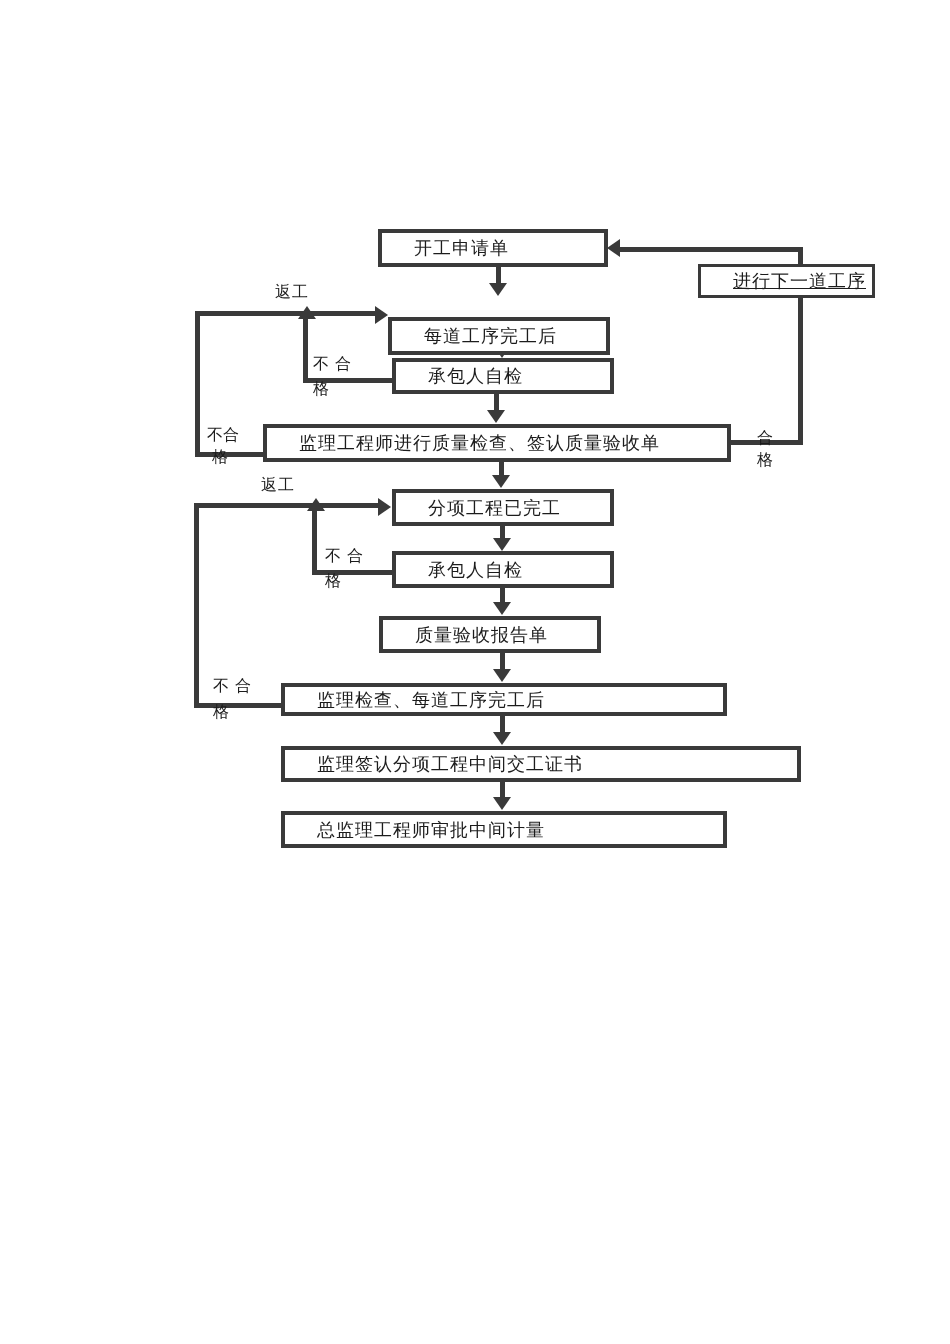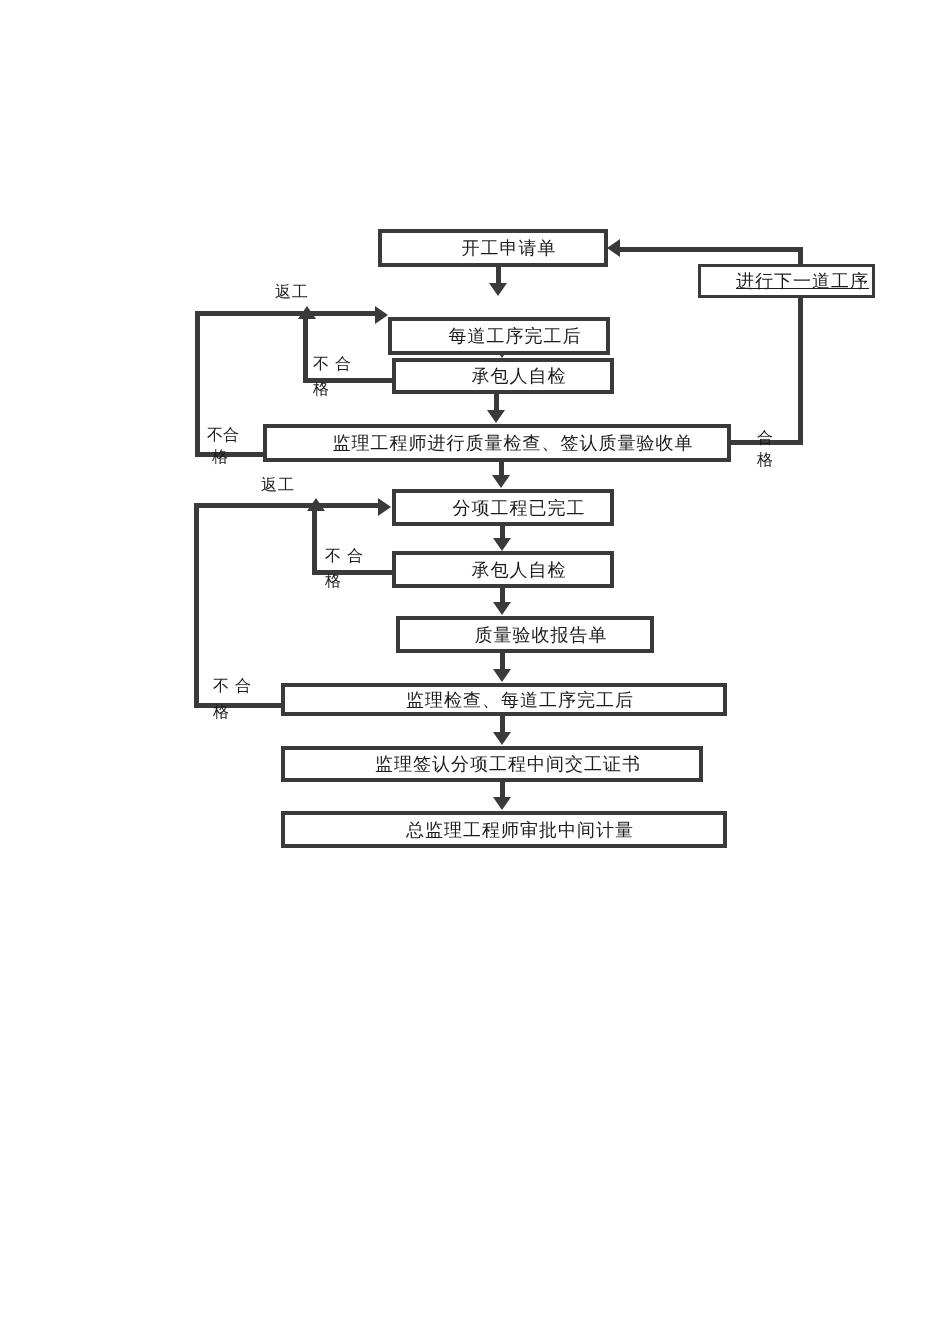--- a/index.html
+++ b/index.html
@@ -27,21 +27,21 @@
     color: #1c1c1c;
     white-space: nowrap;
   }
   .node {
     position: absolute;
     box-sizing: border-box;
     border: 4px solid #3a3a3a;
     background: #ffffff;
     display: flex;
     align-items: center;
-    justify-content: center;
+    justify-content: flex-start;
     color: #1c1c1c;
     font-size: 18px;
     letter-spacing: 1px;
     white-space: nowrap;
     z-index: 3;
     padding-left: 32px;
   }
   .node.thin { border-width: 3px; text-decoration: underline; }
   .line {
     position: absolute;
@@ -113,29 +113,29 @@
   </div>
 
   <div class="node" style="left:392px; top:489px; width:222px; height:37px;">
     <span>分项工程已完工</span>
   </div>
 
   <div class="node" style="left:392px; top:551px; width:222px; height:37px;">
     <span>承包人自检</span>
   </div>
 
-  <div class="node" style="left:396px; top:616px; width:258px; height:37px;">
+  <div class="node" style="left:379px; top:616px; width:222px; height:37px;">
     <span>质量验收报告单</span>
   </div>
 
   <div class="node" style="left:281px; top:683px; width:446px; height:33px;">
     <span>监理检查、每道工序完工后</span>
   </div>
 
-  <div class="node" style="left:281px; top:746px; width:422px; height:36px;">
+  <div class="node" style="left:281px; top:746px; width:520px; height:36px;">
     <span>监理签认分项工程中间交工证书</span>
   </div>
 
   <div class="node" style="left:281px; top:811px; width:446px; height:37px;">
     <span>总监理工程师审批中间计量</span>
   </div>
 
   <div class="line v" style="left:496px; top:267px; height:18px;"></div>
   <div class="arrow down" style="left:489px; top:283px;"></div>
 

